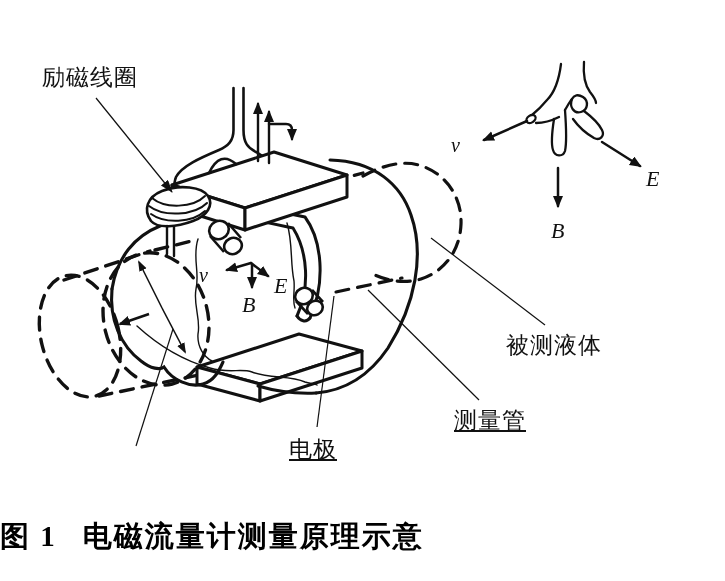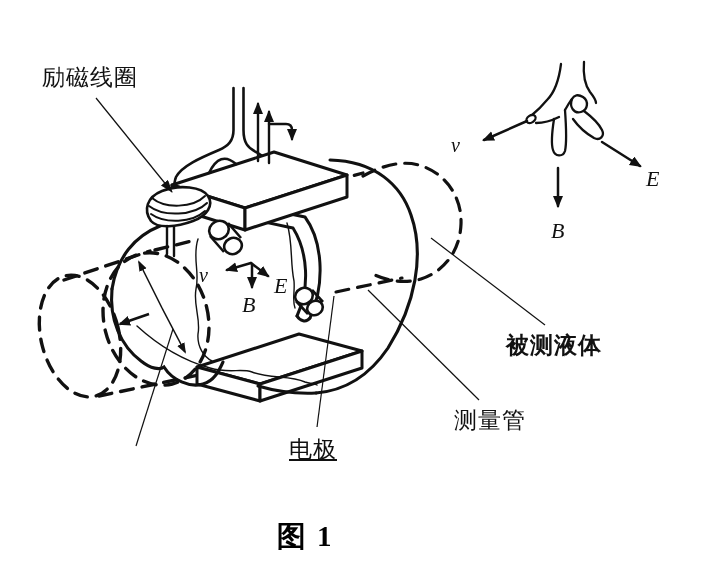--- a/index.html
+++ b/index.html
@@ -2,21 +2,21 @@
 <html><head>
 <meta charset="utf-8">
 <style>
   html,body{margin:0;padding:0;background:#ffffff;}
   .screen{position:relative;width:725px;height:581px;background:#ffffff;overflow:hidden;
           font-family:"Liberation Serif","DejaVu Serif",serif;color:#111;padding-left:40px;}
   .screen svg{position:absolute;left:0;top:0;}
   .lbl{position:absolute;font-size:23px;letter-spacing:1px;white-space:nowrap;color:#111;}
   .vec{position:absolute;font-style:italic;font-size:22px;font-family:"Liberation Serif","DejaVu Serif",serif;color:#111;}
   .dsym{font-style:italic;font-size:25px;margin-left:7px;}
-  .caption{position:absolute;left:0;top:517px;width:610px;display:flex;justify-content:center;gap:26px;
+  .caption{position:absolute;left:0;top:517px;width:610px;display:flex;gap:26px;
            font-weight:bold;font-size:29px;letter-spacing:2px;color:#000;}
 </style>
 </head>
 <body>
 
 <div class="screen">
 
 <svg width="725" height="581" viewBox="0 0 725 581">
   <defs>
     <marker id="ah" markerUnits="userSpaceOnUse" markerWidth="15" markerHeight="12" refX="10" refY="5" orient="auto">
@@ -141,29 +141,30 @@
   <g stroke="#111" stroke-width="1.2" fill="none">
     <path d="M 96,98 L 172,192" marker-end="url(#ahl)"></path>
     <path d="M 136,446 L 173,329"></path>
     <path d="M 317,427 L 334,296"></path>
     <path d="M 479,400 L 368,290"></path>
     <path d="M 545,325 L 431,238"></path>
   </g>
 </svg>
 
 <div class="lbl" style="left:42px;top:62px;">励磁线圈</div>
-<div class="lbl" style="left:506px;top:330px;font-weight:bold;">被测液体</div>
-<div class="lbl" style="left:454px;top:405px;">测量管</div>
+<div class="lbl" style="left:506px;top:330px;">被测液体</div>
+<div class="lbl" style="left:454px;top:405px;text-decoration:underline;">测量管</div>
 <div class="lbl" style="left:289px;top:434px;text-decoration:underline;">电极</div>
 
 <div class="vec" style="left:199px;top:264px;font-size:20px;">v</div>
 <div class="vec" style="left:274px;top:273px;">E</div>
 <div class="vec" style="left:242px;top:292px;">B</div>
 
 <div class="vec" style="left:451px;top:134px;font-size:20px;">v</div>
 <div class="vec" style="left:646px;top:166px;">E</div>
 <div class="vec" style="left:551px;top:218px;">B</div>
 
 <div class="caption">
   <span>图 1</span>
+  <span>电磁流量计测量原理示意</span>
 </div>
 
 </div>
 
 </body></html>

